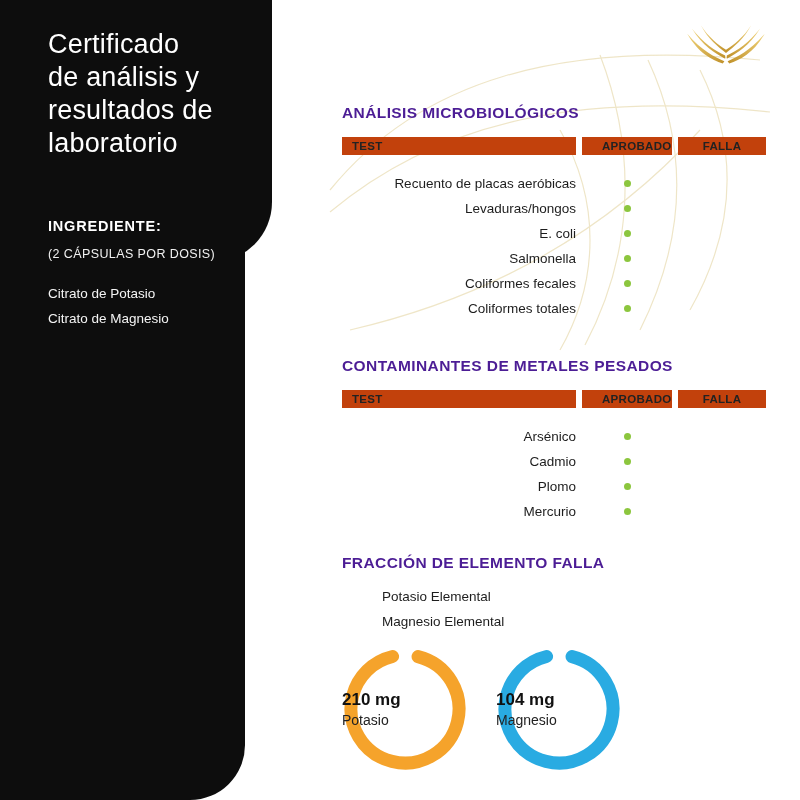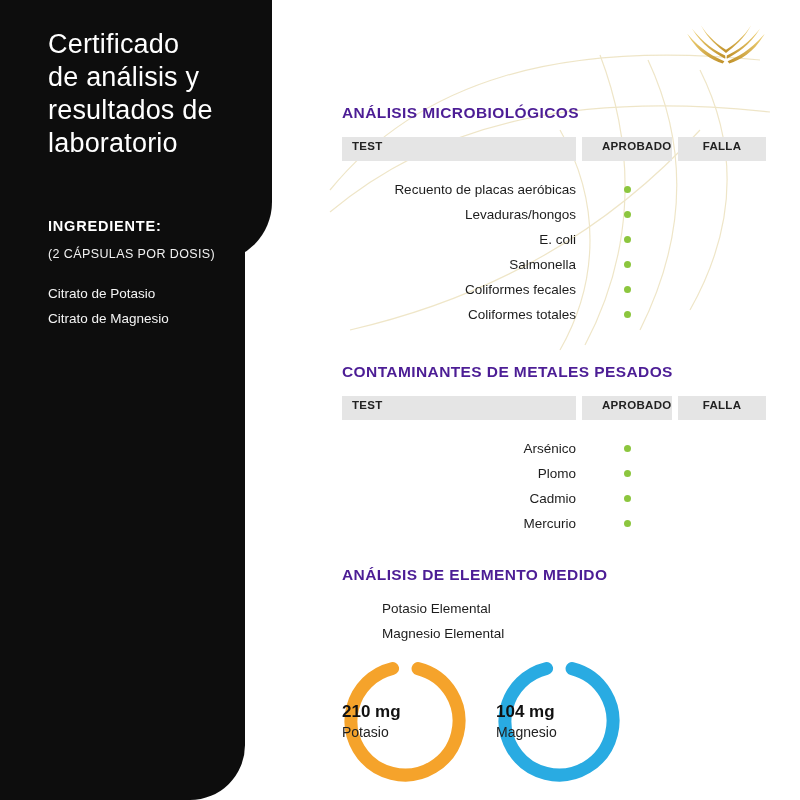--- a/index.html
+++ b/index.html
@@ -26,21 +26,21 @@
 
   
   .wings { position:absolute; right:32px; top:22px; width:84px; height:46px; z-index:2; }
 
   
   .content { position:absolute; left:342px; top:104px; width:424px; z-index:2; }
   .section-title { margin:0; font-size:15.5px; font-weight:700; letter-spacing:0.4px; color:#4c1d95; line-height:18px; }
 
   .thead, .trow { display:grid; grid-template-columns:234px 90px 88px; column-gap:6px; }
   .thead { margin-top:15px; }
-  .hc { background:#e5e5e5; height:24px; line-height:18px; font-size:11.5px; font-weight:700; color:#222; letter-spacing:0.3px; }
+  .hc { background:#c2410c; height:18px; line-height:18px; font-size:11.5px; font-weight:700; color:#222; letter-spacing:0.3px; }
   .hc-test { padding-left:10px; }
   .hc-apr  { padding-left:20px; }
   .hc-fal  { text-align:center; }
 
   .tbody { margin-top:16px;text-align:right; }
   .trow { height:25px; align-items:center; }
   .c-test { padding-left:12px; font-size:13.5px; color:#1d1d1d; }
   .c-apr, .c-fal { display:flex; justify-content:center; }
   .dot { width:7px; height:7px; border-radius:50%; background:#8CC63E; }
 
@@ -173,45 +173,45 @@
     </div>
     <div class="tbody">
       <div class="trow">
         <div class="c-test">Arsénico</div>
         <div class="c-apr">
             <span class="dot"></span>
           </div>
         <div class="c-fal"></div>
       </div>
       <div class="trow">
+        <div class="c-test">Cadmio</div>
+        <div class="c-apr">
+            <span class="dot"></span>
+          </div>
+        <div class="c-fal"></div>
+      </div>
+      <div class="trow">
         <div class="c-test">Plomo</div>
         <div class="c-apr">
             <span class="dot"></span>
           </div>
         <div class="c-fal"></div>
       </div>
       <div class="trow">
-        <div class="c-test">Cadmio</div>
-        <div class="c-apr">
-            <span class="dot"></span>
-          </div>
-        <div class="c-fal"></div>
-      </div>
-      <div class="trow">
         <div class="c-test">Mercurio</div>
         <div class="c-apr">
             <span class="dot"></span>
           </div>
         <div class="c-fal"></div>
       </div>
     </div>
   </div>
 
   <div class="section section-fraction">
-    <h2 class="section-title">ANÁLISIS DE ELEMENTO MEDIDO</h2>
+    <h2 class="section-title">FRACCIÓN DE ELEMENTO FALLA</h2>
     <div class="fraction-items">
       <div class="fraction-item">Potasio Elemental</div>
       <div class="fraction-item">Magnesio Elemental</div>
     </div>
     <div class="gauges">
       <div class="gauge">
         <svg width="126" height="126" viewBox="0 0 126 126">
           <circle cx="63" cy="63" r="54" fill="none" stroke-width="13" stroke-linecap="round" stroke-dasharray="313 26.3" transform="rotate(-76 63 63)" stroke="#F5A32B"></circle>
         </svg>
         <div class="gauge-center">

